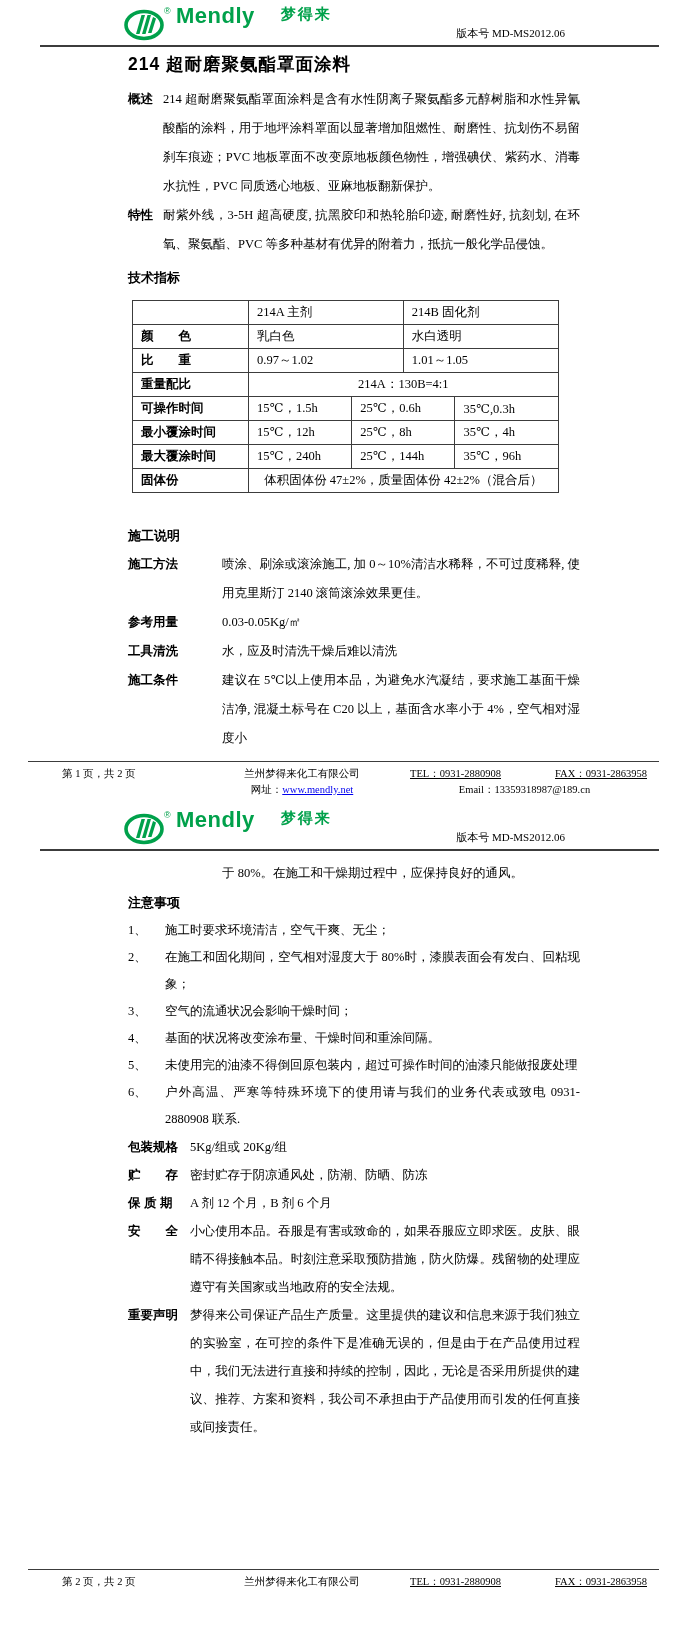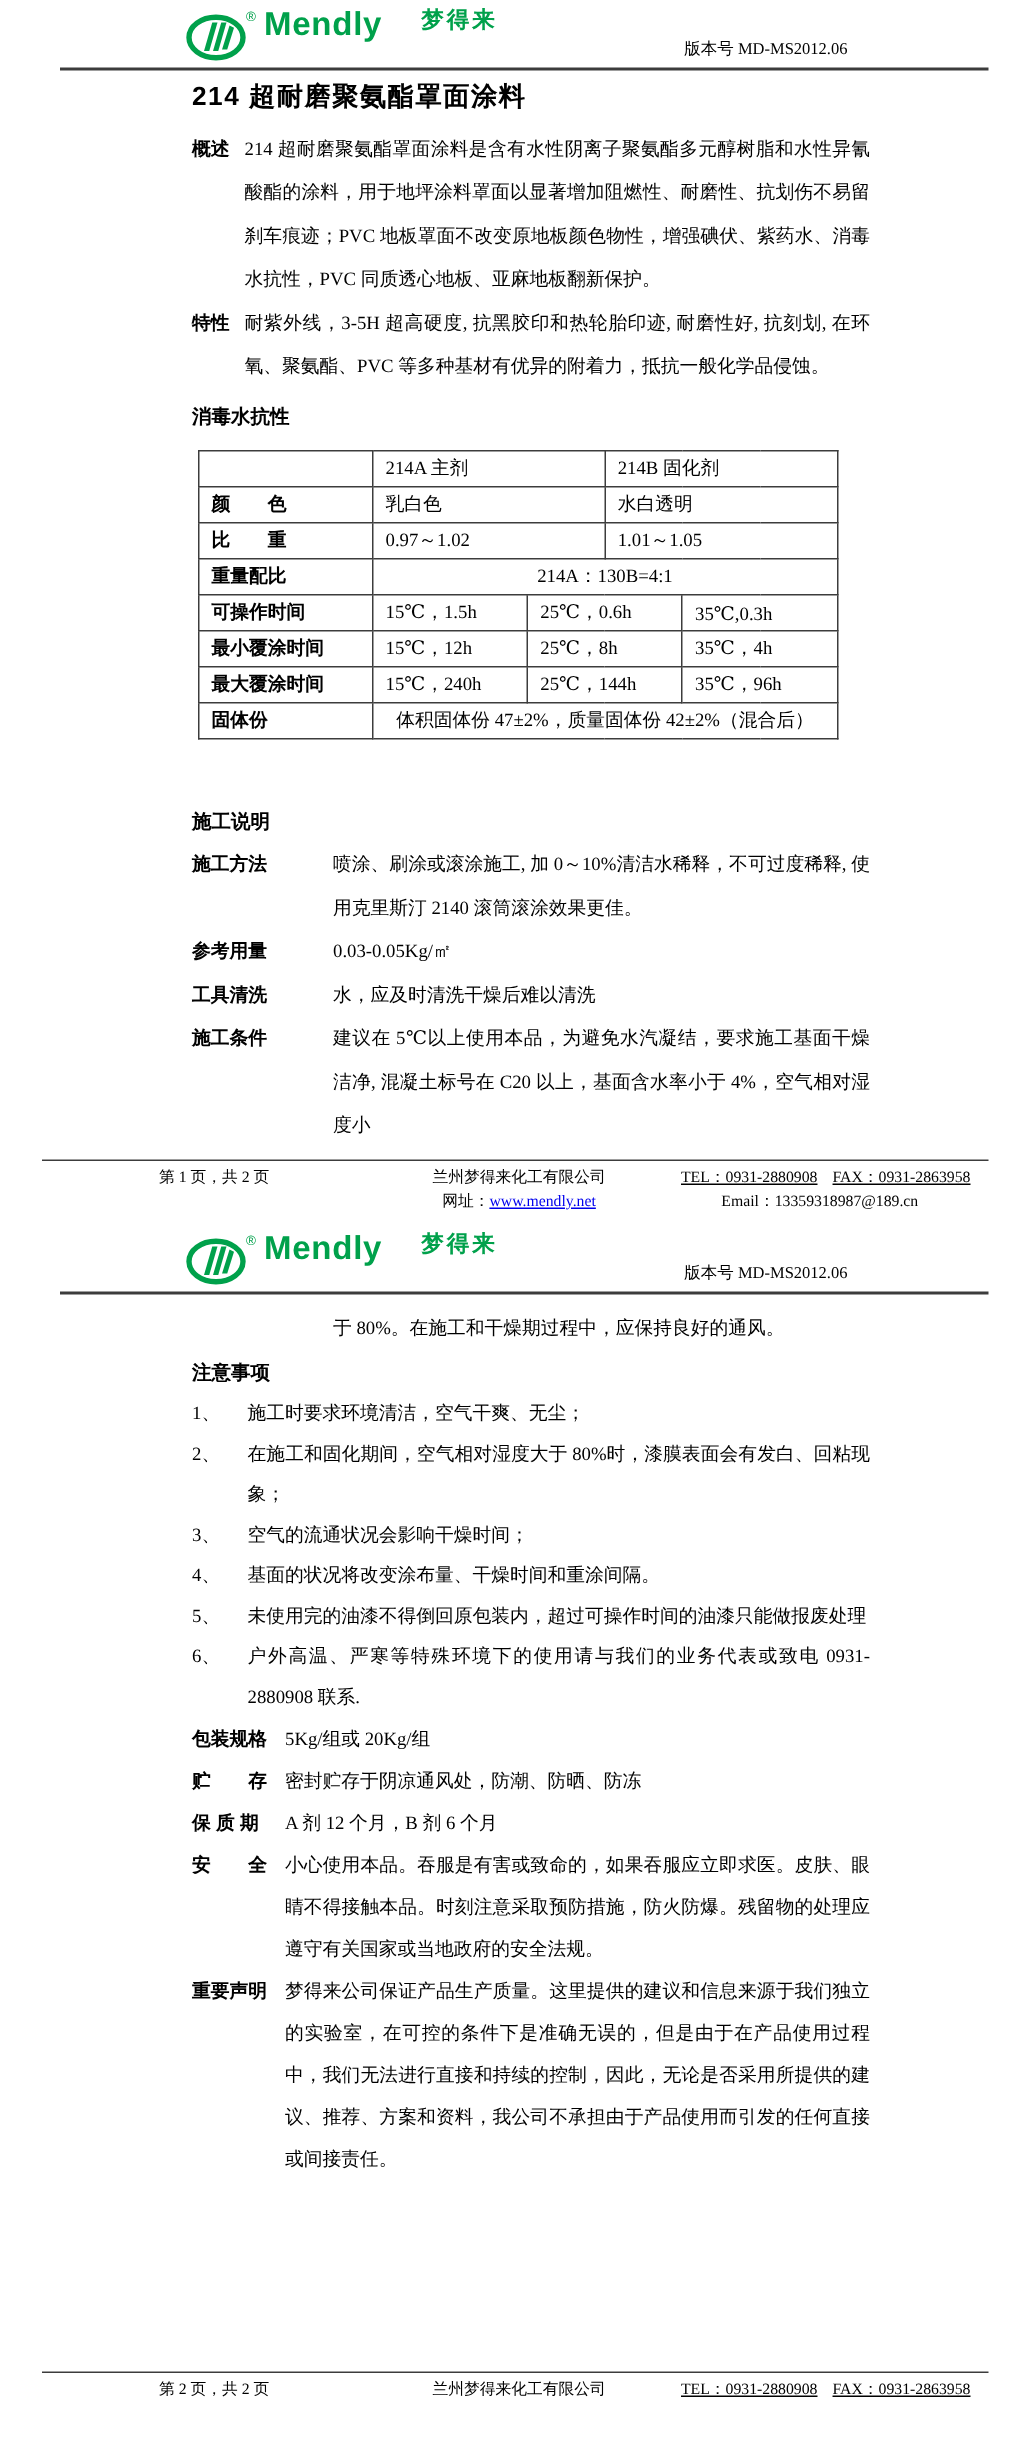--- a/index.html
+++ b/index.html
@@ -35,21 +35,21 @@
   .def2 .lbl{width:94px;flex:0 0 94px;font-family:"Liberation Sans","DejaVu Sans",sans-serif;font-weight:bold;}
   .def2 .txt{flex:1;text-align:justify;}
   .note{display:flex;line-height:27px;}
   .note .num{width:37px;flex:0 0 37px;}
   .note .txt{flex:1;text-align:justify;}
   .def3{display:flex;line-height:28px;}
   .def3 .lbl{width:62px;flex:0 0 62px;font-family:"Liberation Sans","DejaVu Sans",sans-serif;font-weight:bold;}
   .def3 .txt{flex:1;text-align:justify;}
   .footer{margin-top:8px;}
   .f-rule{border-top:1.5px solid #3c3c3c;margin:0 28px 0 28px;}
-  .f-rows{font-size:10.5px;line-height:16px;padding:4px 40px 0 106px;}
+  .f-rows{font-size:10.5px;line-height:16px;padding:4px 40px 0 62px;}
   .f-line{display:flex;}
   .f-page{width:140px;flex:0 0 140px;}
   .f-company{width:200px;flex:0 0 200px;text-align:center;}
   .f-contacts{flex:1;display:flex;justify-content:space-between;padding-left:8px;text-decoration:underline;}
   .f-web{width:200px;flex:0 0 200px;text-align:center;}
   .f-email{flex:1;text-align:center;}
   a.link{color:#0000ee;text-decoration:underline;cursor:pointer;}
   :root{--green:#00A14B;}
 </style>
 </head>
@@ -82,21 +82,21 @@
     <div class="def">
       <span class="lbl">概述</span>
       <span class="txt">214 超耐磨聚氨酯罩面涂料是含有水性阴离子聚氨酯多元醇树脂和水性异氰酸酯的涂料，用于地坪涂料罩面以显著增加阻燃性、耐磨性、抗划伤不易留刹车痕迹；PVC 地板罩面不改变原地板颜色物性，增强碘伏、紫药水、消毒水抗性，PVC 同质透心地板、亚麻地板翻新保护。</span>
     </div>
 
     <div class="def">
       <span class="lbl">特性</span>
       <span class="txt">耐紫外线，3-5H 超高硬度, 抗黑胶印和热轮胎印迹, 耐磨性好, 抗刻划, 在环氧、聚氨酯、PVC 等多种基材有优异的附着力，抵抗一般化学品侵蚀。</span>
     </div>
 
-    <div class="h-sans" style="margin-top:4px;">消毒水抗性</div>
+    <div class="h-sans" style="margin-top:4px;">技术指标</div>
 
     <table class="tech-table">
       <colgroup>
         <col style="width:116px;">
         <col style="width:51.6px;">
           <col style="width:51.6px;">
           <col style="width:51.6px;">
         <col style="width:51.6px;">
           <col style="width:51.6px;">
           <col style="width:51.6px;">
@@ -139,21 +139,21 @@
         <td colspan="2">25℃，144h</td>
         <td colspan="2">35℃，96h</td>
       </tr>
       <tr>
         <td class="lblcell">固体份</td>
         <td colspan="6" class="center">体积固体份 47±2%，质量固体份 42±2%（混合后）</td>
       </tr>
     </tbody>
       </table>
 
-    <div class="h-sans" style="margin-top:40px;">施工说明</div>
+    <div class="h-sans" style="margin-top:28px;">施工说明</div>
 
     <div class="def2">
       <span class="lbl">施工方法</span>
       <span class="txt">喷涂、刷涂或滚涂施工, 加 0～10%清洁水稀释，不可过度稀释, 使用克里斯汀 2140 滚筒滚涂效果更佳。</span>
     </div>
     <div class="def2">
       <span class="lbl">参考用量</span>
       <span class="txt">0.03-0.05Kg/㎡</span>
     </div>
     <div class="def2">

